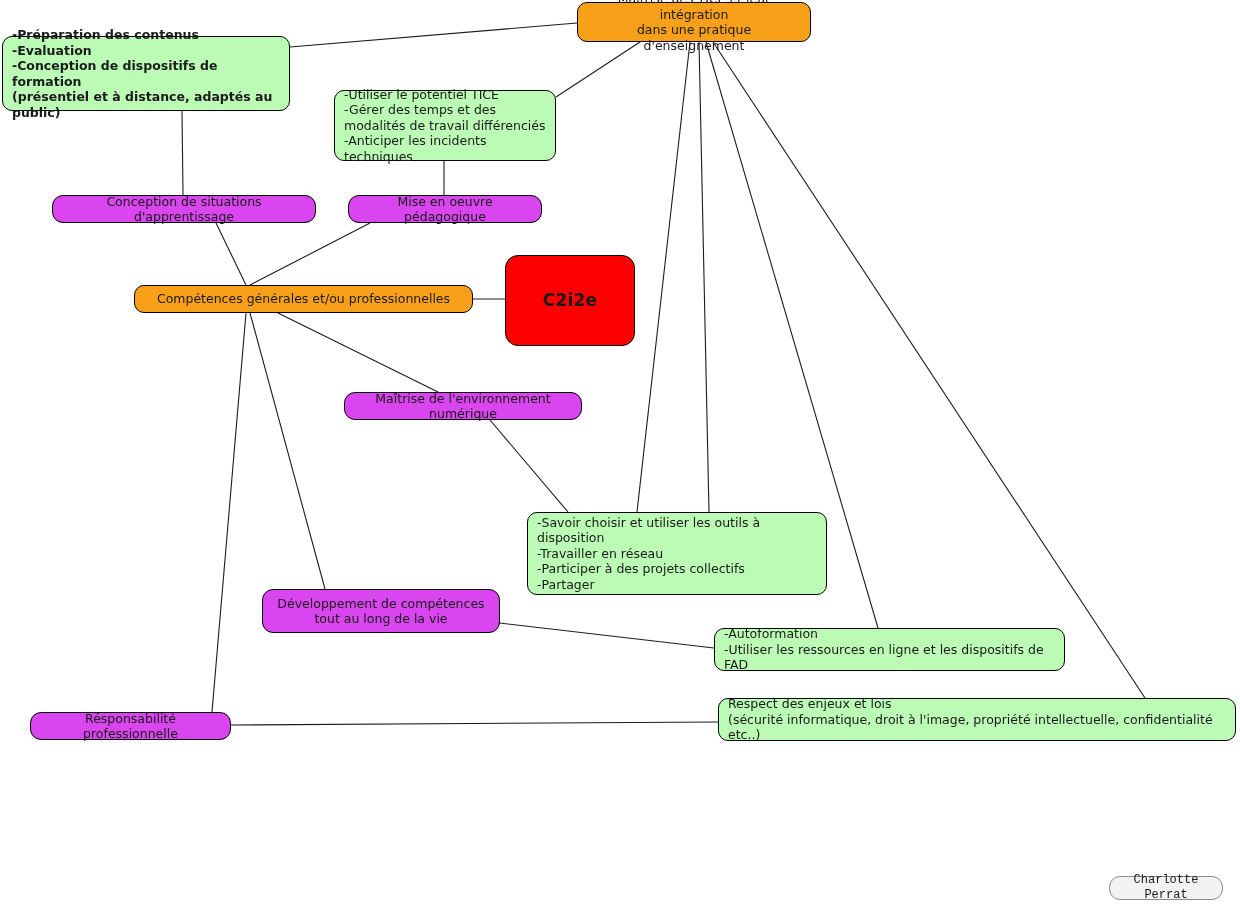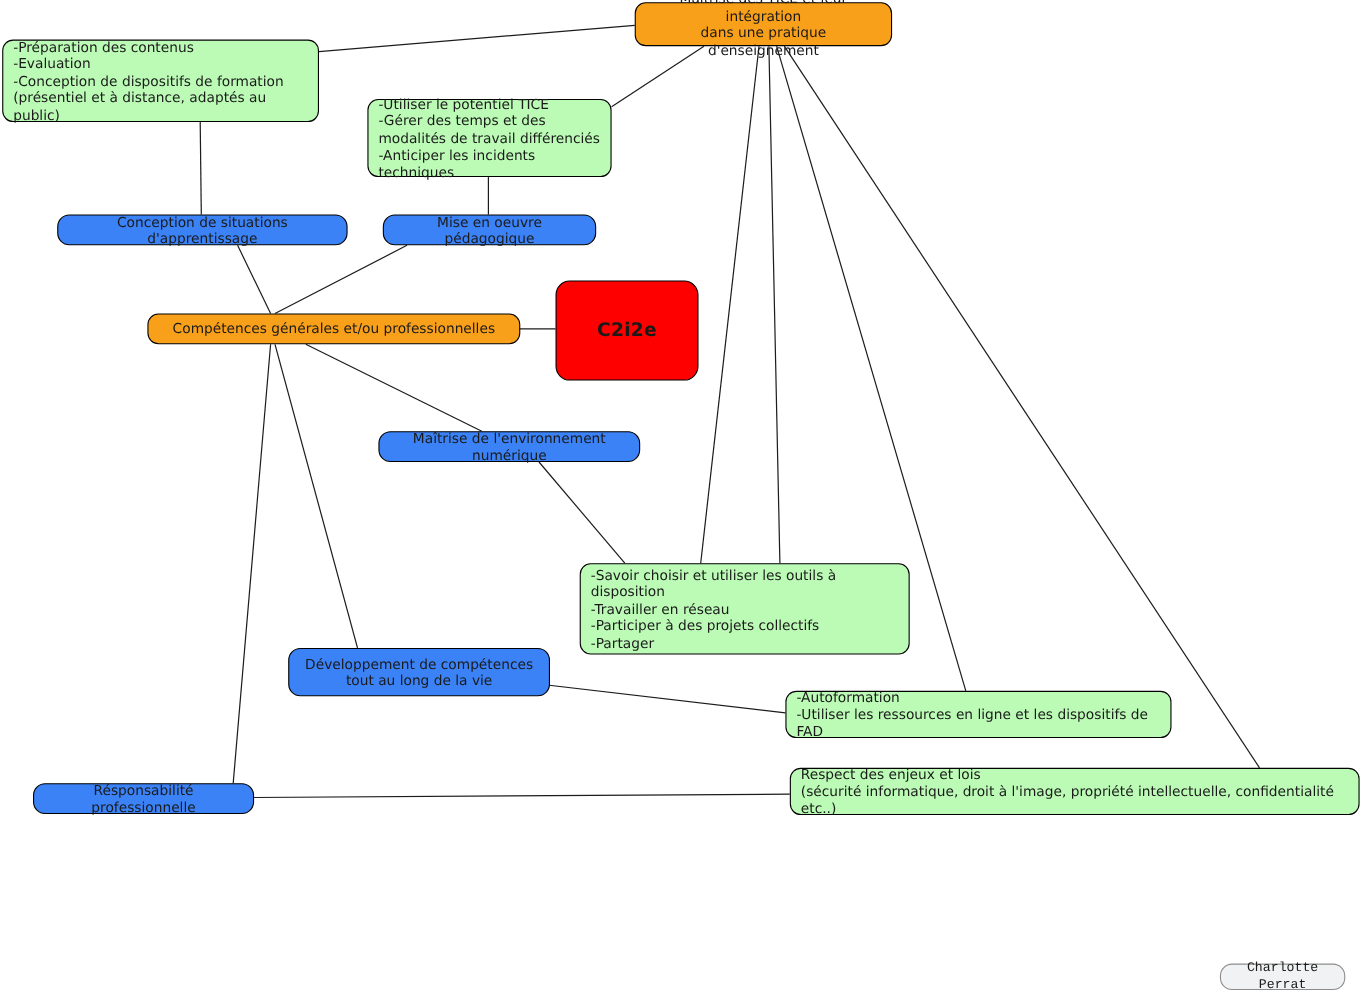--- a/index.html
+++ b/index.html
@@ -44,21 +44,21 @@
     white-space: pre-line;
   }
   .node.green {
     background: #bbfbb5;
     border-radius: 10px;
     padding: 6px 9px 6px 9px;
     justify-content: flex-start;
     align-items: center;
   }
   .node.teal {
-    background: #3b82f6;
+    background: #d946ef;
     border-radius: 11px;
     justify-content: flex-start;
     text-align: center;
     padding: 3px 11px;
   }
   .node.orange {
     background: #f9a01b;
     border-radius: 10px;
     justify-content: center;
     text-align: center;
@@ -107,21 +107,21 @@
       <line x1="278" y1="313" x2="438" y2="392" stroke="#1c1c1c" stroke-width="1.1"></line>
       <line x1="250" y1="313" x2="325" y2="589" stroke="#1c1c1c" stroke-width="1.1"></line>
       <line x1="246" y1="313" x2="212" y2="712" stroke="#1c1c1c" stroke-width="1.1"></line>
       <line x1="490" y1="420" x2="568" y2="512" stroke="#1c1c1c" stroke-width="1.1"></line>
       <line x1="474" y1="620" x2="714" y2="648" stroke="#1c1c1c" stroke-width="1.1"></line>
       <line x1="231" y1="725" x2="718" y2="722" stroke="#1c1c1c" stroke-width="1.1"></line>
     </svg>
   <div id="nodes">
       <div class="node orange" style="left: 577px; top: 2px; width: 234px; height: 40px;"><span class="txt">Maîtrise des TICE et leur intégration
 dans une pratique d'enseignement</span></div>
-      <div class="node green" style="left: 2px; top: 36px; width: 288px; height: 75px;"><span class="txt">-Préparation des contenus
+      <div class="node green" style="left: 2px; top: 36px; width: 288px; height: 75px; font-weight: bold;"><span class="txt">-Préparation des contenus
 -Evaluation
 -Conception de dispositifs de formation
  (présentiel et à distance, adaptés au public)</span></div>
       <div class="node green" style="left: 334px; top: 90px; width: 222px; height: 71px;"><span class="txt">-Utiliser le potentiel TICE
 -Gérer des temps et des
 modalités de travail différenciés
 -Anticiper les incidents techniques</span></div>
       <div class="node teal" style="left: 52px; top: 195px; width: 264px; height: 28px;"><span class="txt">Conception de situations d'apprentissage</span></div>
       <div class="node teal" style="left: 348px; top: 195px; width: 194px; height: 28px;"><span class="txt">Mise en oeuvre pédagogique</span></div>
       <div class="node orange" style="left: 94px; top: 285px; width: 339px; height: 28px; margin-left: 40px;"><span class="txt">Compétences générales et/ou professionnelles</span></div>

